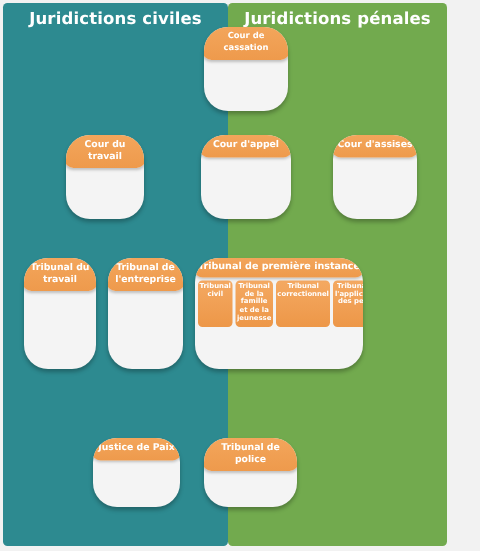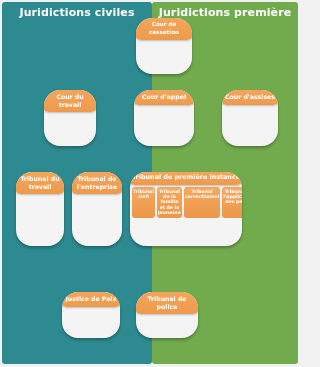--- a/index.html
+++ b/index.html
@@ -120,21 +120,21 @@
 </head>
 <body>
 
 <div id="stage">
 
   <div class="col col-civil">
     <div class="col-title">Juridictions civiles</div>
   </div>
 
   <div class="col col-penal">
-    <div class="col-title">Juridictions première</div>
+    <div class="col-title">Juridictions pénales</div>
   </div>
 
   <div class="card" id="card-cassation">
     <div class="card-head">Cour de cassation</div>
     <div class="card-body"></div>
   </div>
 
   <div class="card" id="card-cour-travail">
     <div class="card-head">Cour du travail</div>
     <div class="card-body"></div>

